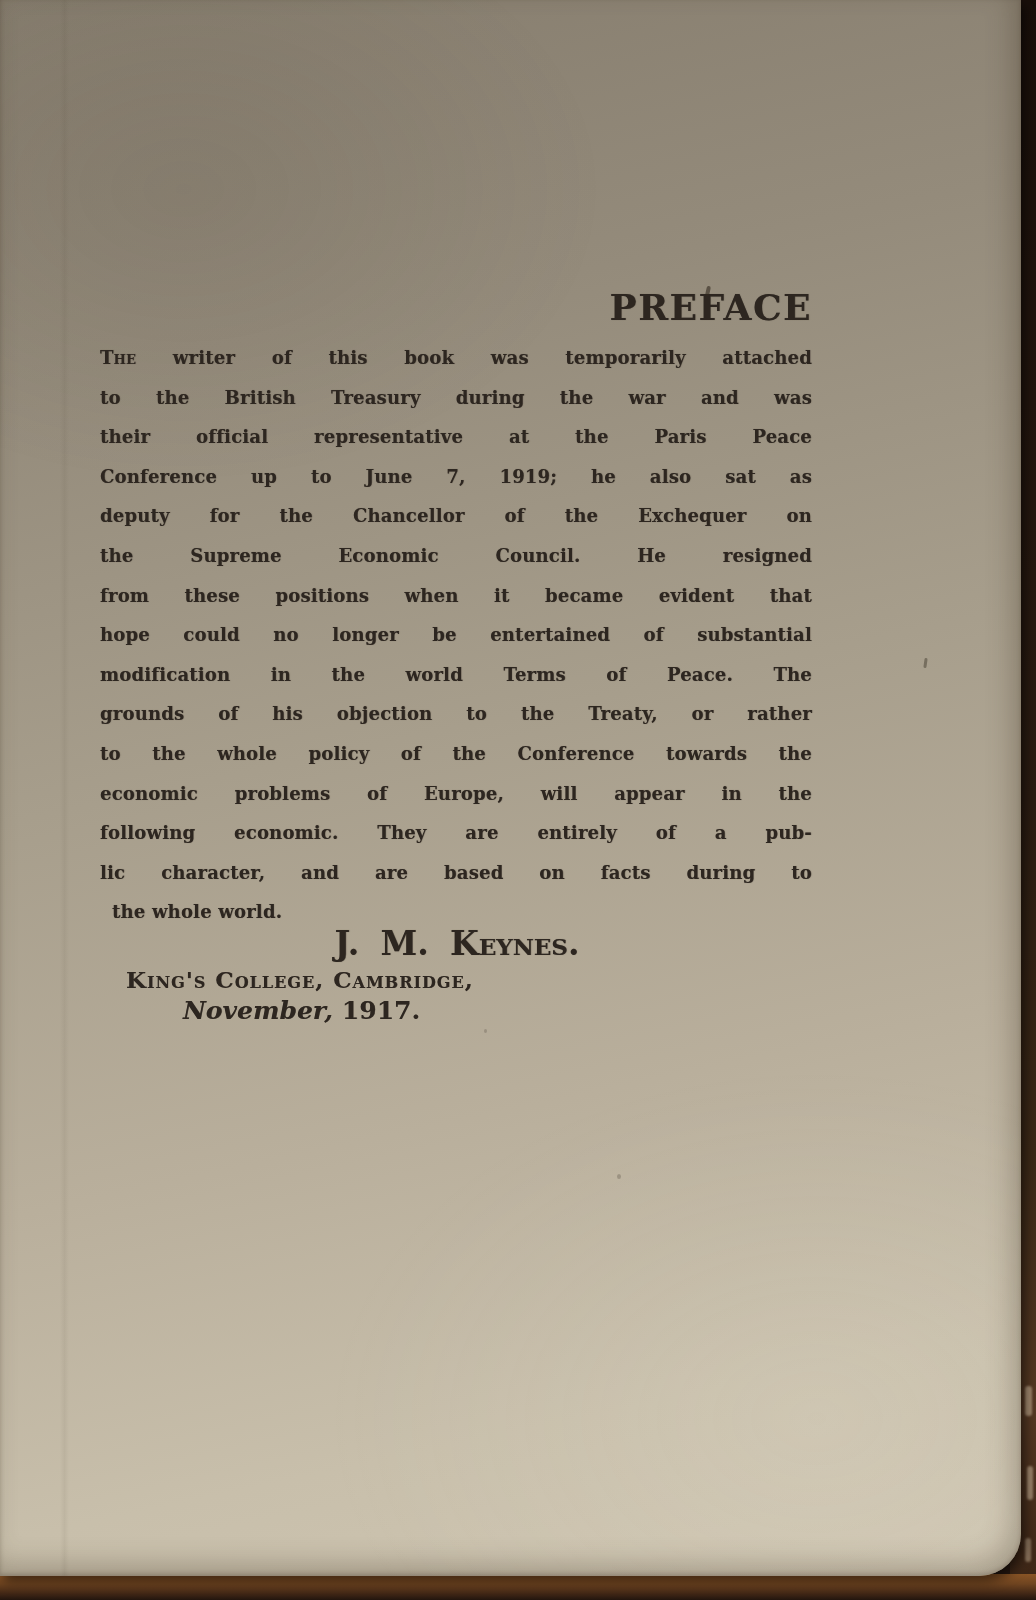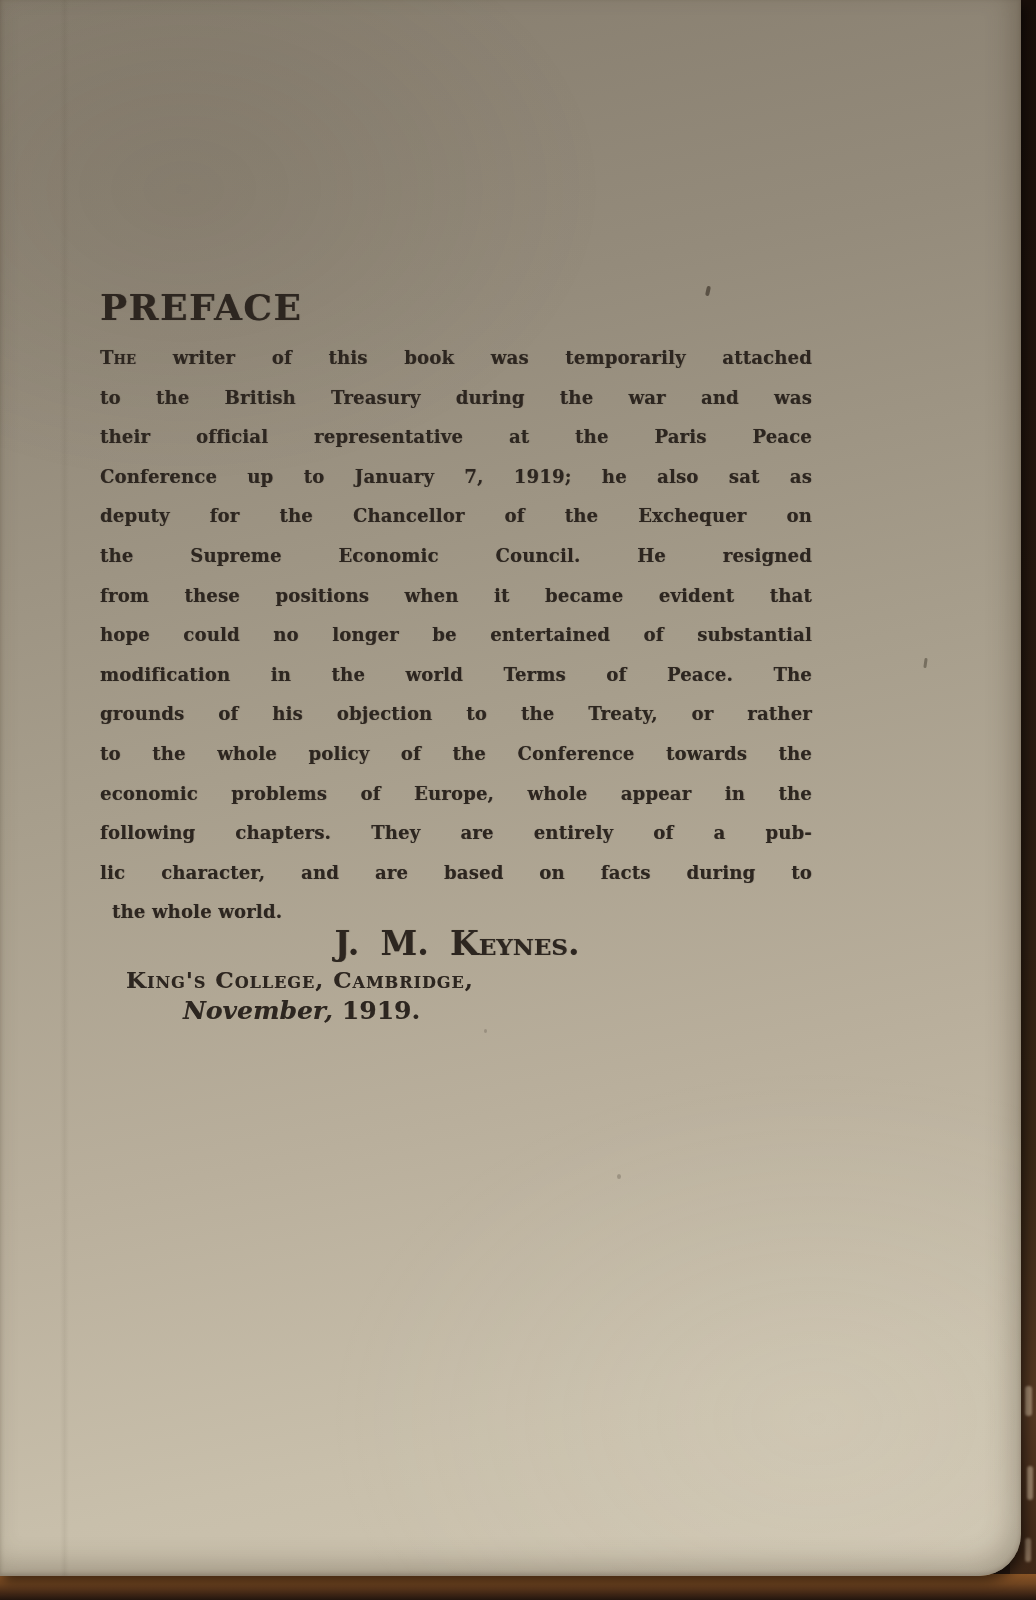--- a/index.html
+++ b/index.html
@@ -26,21 +26,21 @@
     box-shadow:4px 5px 12px rgba(0,0,0,0.55),
                inset -9px -12px 26px rgba(66,54,38,0.30),
                inset 0 -2px 4px rgba(50,40,28,0.25);}
   .page::before{content:"";position:absolute;inset:0;pointer-events:none;border-bottom-right-radius:42px;
     background:
       radial-gradient(ellipse 600px 420px at 18% 12%, rgba(60,52,42,0.10), transparent 70%),
       radial-gradient(ellipse 700px 500px at 80% 90%, rgba(255,250,235,0.10), transparent 70%);}
   .crease{position:absolute;left:60px;top:0;width:9px;height:1576px;
     background:linear-gradient(90deg,transparent,rgba(70,60,45,0.07),transparent);}
 
-  .title{position:absolute;left:100px;top:262px;width:712px;text-align:left;
+  .title{position:absolute;left:100px;top:262px;width:712px;text-align:right;
     font-size:36px;font-weight:bold;letter-spacing:1.5px;color:var(--ink);
     text-shadow:0.4px 0.4px 0.7px rgba(45,38,30,0.55);}
 
   .para{position:absolute;left:100px;top:338px;width:712px;color:var(--ink);
     font-size:18px;line-height:39.6px;font-weight:bold;letter-spacing:0.2px;
     text-shadow:0.4px 0.4px 0.7px rgba(45,38,30,0.5);}
   .line{text-align:justify;text-align-last:justify;white-space:normal;}
   .line.no-just{text-align-last:left;margin-left:12px;}
   .lead-sc{font-variant:small-caps;}
 
@@ -74,40 +74,40 @@
 
   <div class="page">
     <div class="crease"></div>
 
     <h1 class="title">PREFACE</h1>
 
     <div class="para" id="paragraph">
         <div class="line"><span class="lead-sc">The</span> writer of this book was temporarily attached</div>
         <div class="line">to the British Treasury during the war and was</div>
         <div class="line">their official representative at the Paris Peace</div>
-        <div class="line">Conference up to January 7, 1919; he also sat as</div>
+        <div class="line">Conference up to June 7, 1919; he also sat as</div>
         <div class="line">deputy for the Chancellor of the Exchequer on</div>
         <div class="line">the Supreme Economic Council. He resigned</div>
         <div class="line">from these positions when it became evident that</div>
         <div class="line">hope could no longer be entertained of substantial</div>
         <div class="line">modification in the world Terms of Peace. The</div>
         <div class="line">grounds of his objection to the Treaty, or rather</div>
         <div class="line">to the whole policy of the Conference towards the</div>
-        <div class="line">economic problems of Europe, whole appear in the</div>
-        <div class="line">following chapters. They are entirely of a pub-</div>
+        <div class="line">economic problems of Europe, will appear in the</div>
+        <div class="line">following economic. They are entirely of a pub-</div>
         <div class="line">lic character, and are based on facts during to</div>
         <div class="line no-just">the whole world.</div>
       </div>
 
     <div class="signature">J. M. Keynes.</div>
 
     <div class="address">
       <div class="addr1">King's College, Cambridge,</div>
       <div class="addr2">
-        <span class="ital">November,</span><span>1919.</span>
+        <span class="ital">November,</span><span>1917.</span>
       </div>
     </div>
 
     <div class="speck speck-1"></div>
     <div class="speck speck-2"></div>
     <div class="speck speck-3"></div>
     <div class="speck speck-4"></div>
   </div>
 
 </div>

